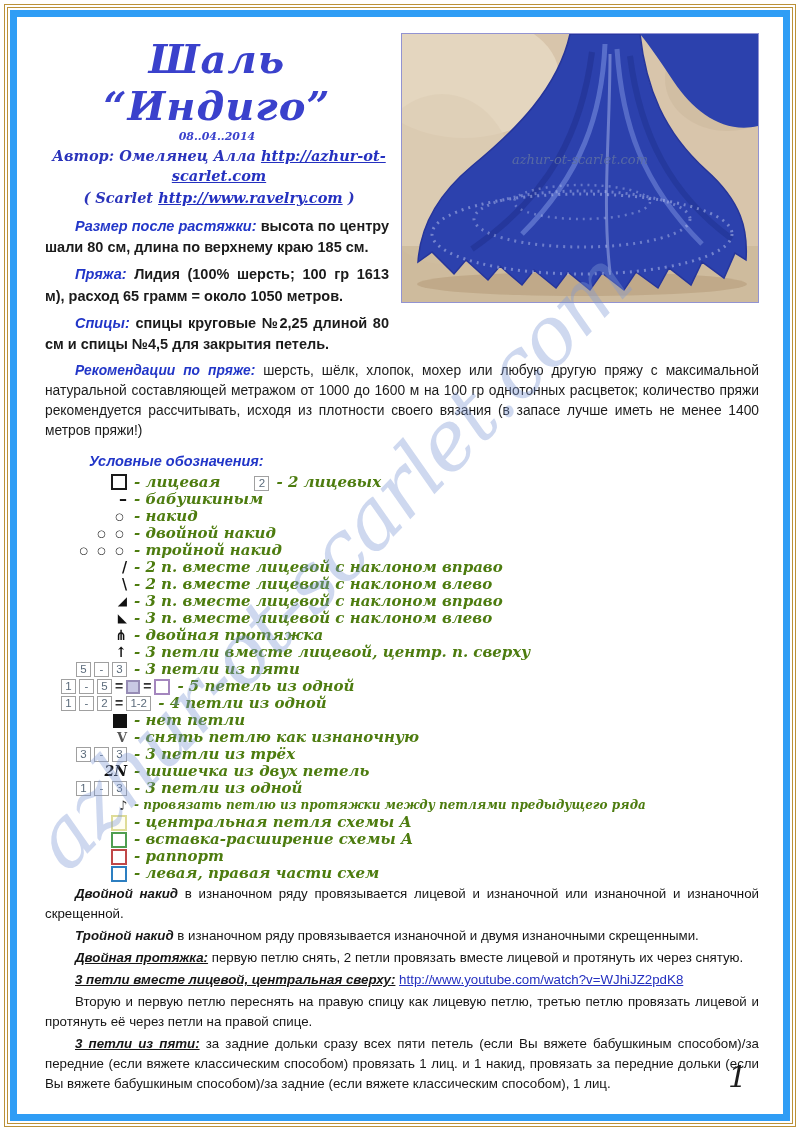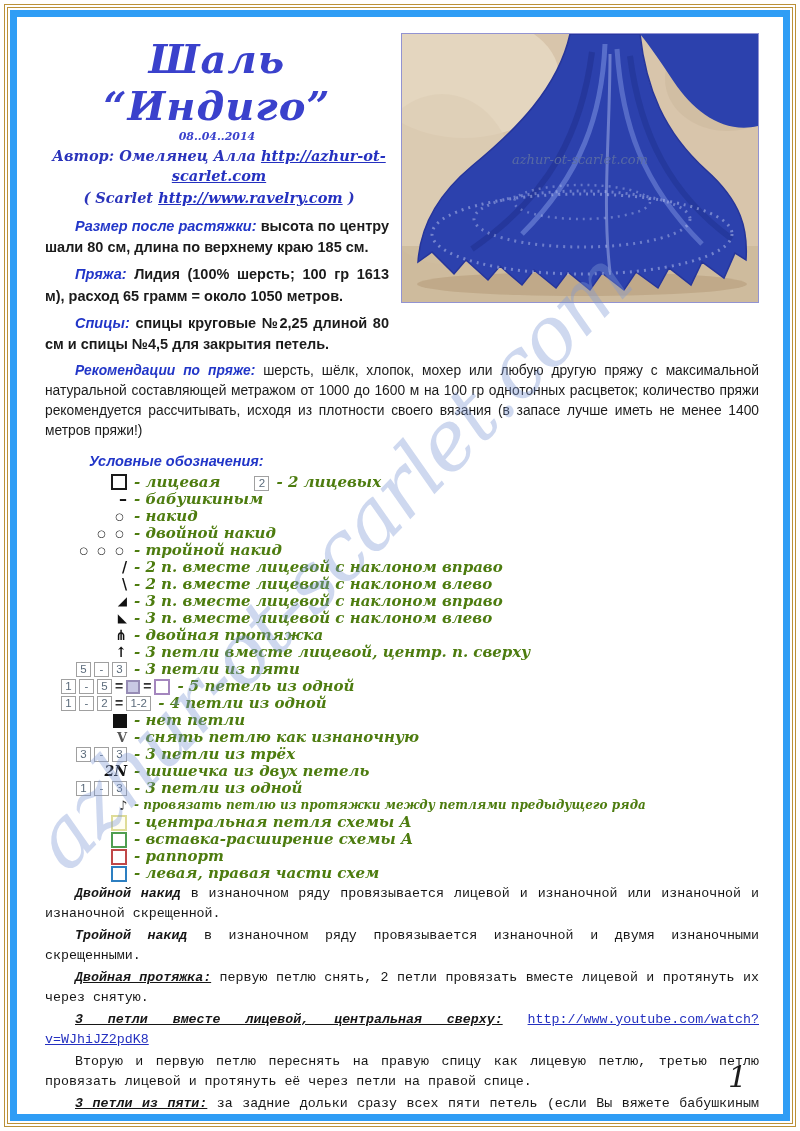--- a/index.html
+++ b/index.html
@@ -57,21 +57,21 @@
   .glyph.yo{font-size:10px;letter-spacing:3px;font-weight:normal;color:#222;}
   .glyph.tri{font-size:12px;}
   .glyph.eq{font-family:"Liberation Sans",sans-serif;color:#333;}
   .glyph.vee{font-size:13px;color:#555;}
   .glyph.bob{font-style:italic;}
   .glyph.hook{font-size:13px;color:#333;}
   .dot{width:11px;height:11px;border-radius:50%;display:inline-block;}
 
   
   .decode{margin-top:2px;}
-  .dec{margin:2px 0 0;text-indent:30px;text-align:justify;font-size:13.3px;line-height:1.5;color:#161616;font-family:Liberation Mono, monospace;}
+  .dec{margin:2px 0 0;text-indent:30px;text-align:justify;font-size:13.3px;line-height:1.5;color:#161616;}
   .dec .bi{font-weight:bold;font-style:italic;}
   .dec .biu{font-weight:bold;font-style:italic;text-decoration:underline;}
 
   .pagenum{position:absolute;right:36px;bottom:20px;font-family:"DejaVu Serif",serif;font-style:italic;
     font-size:30px;color:#1d1d1d;}
 </style>
 </head>
 <body>
 
 <div class="page">

